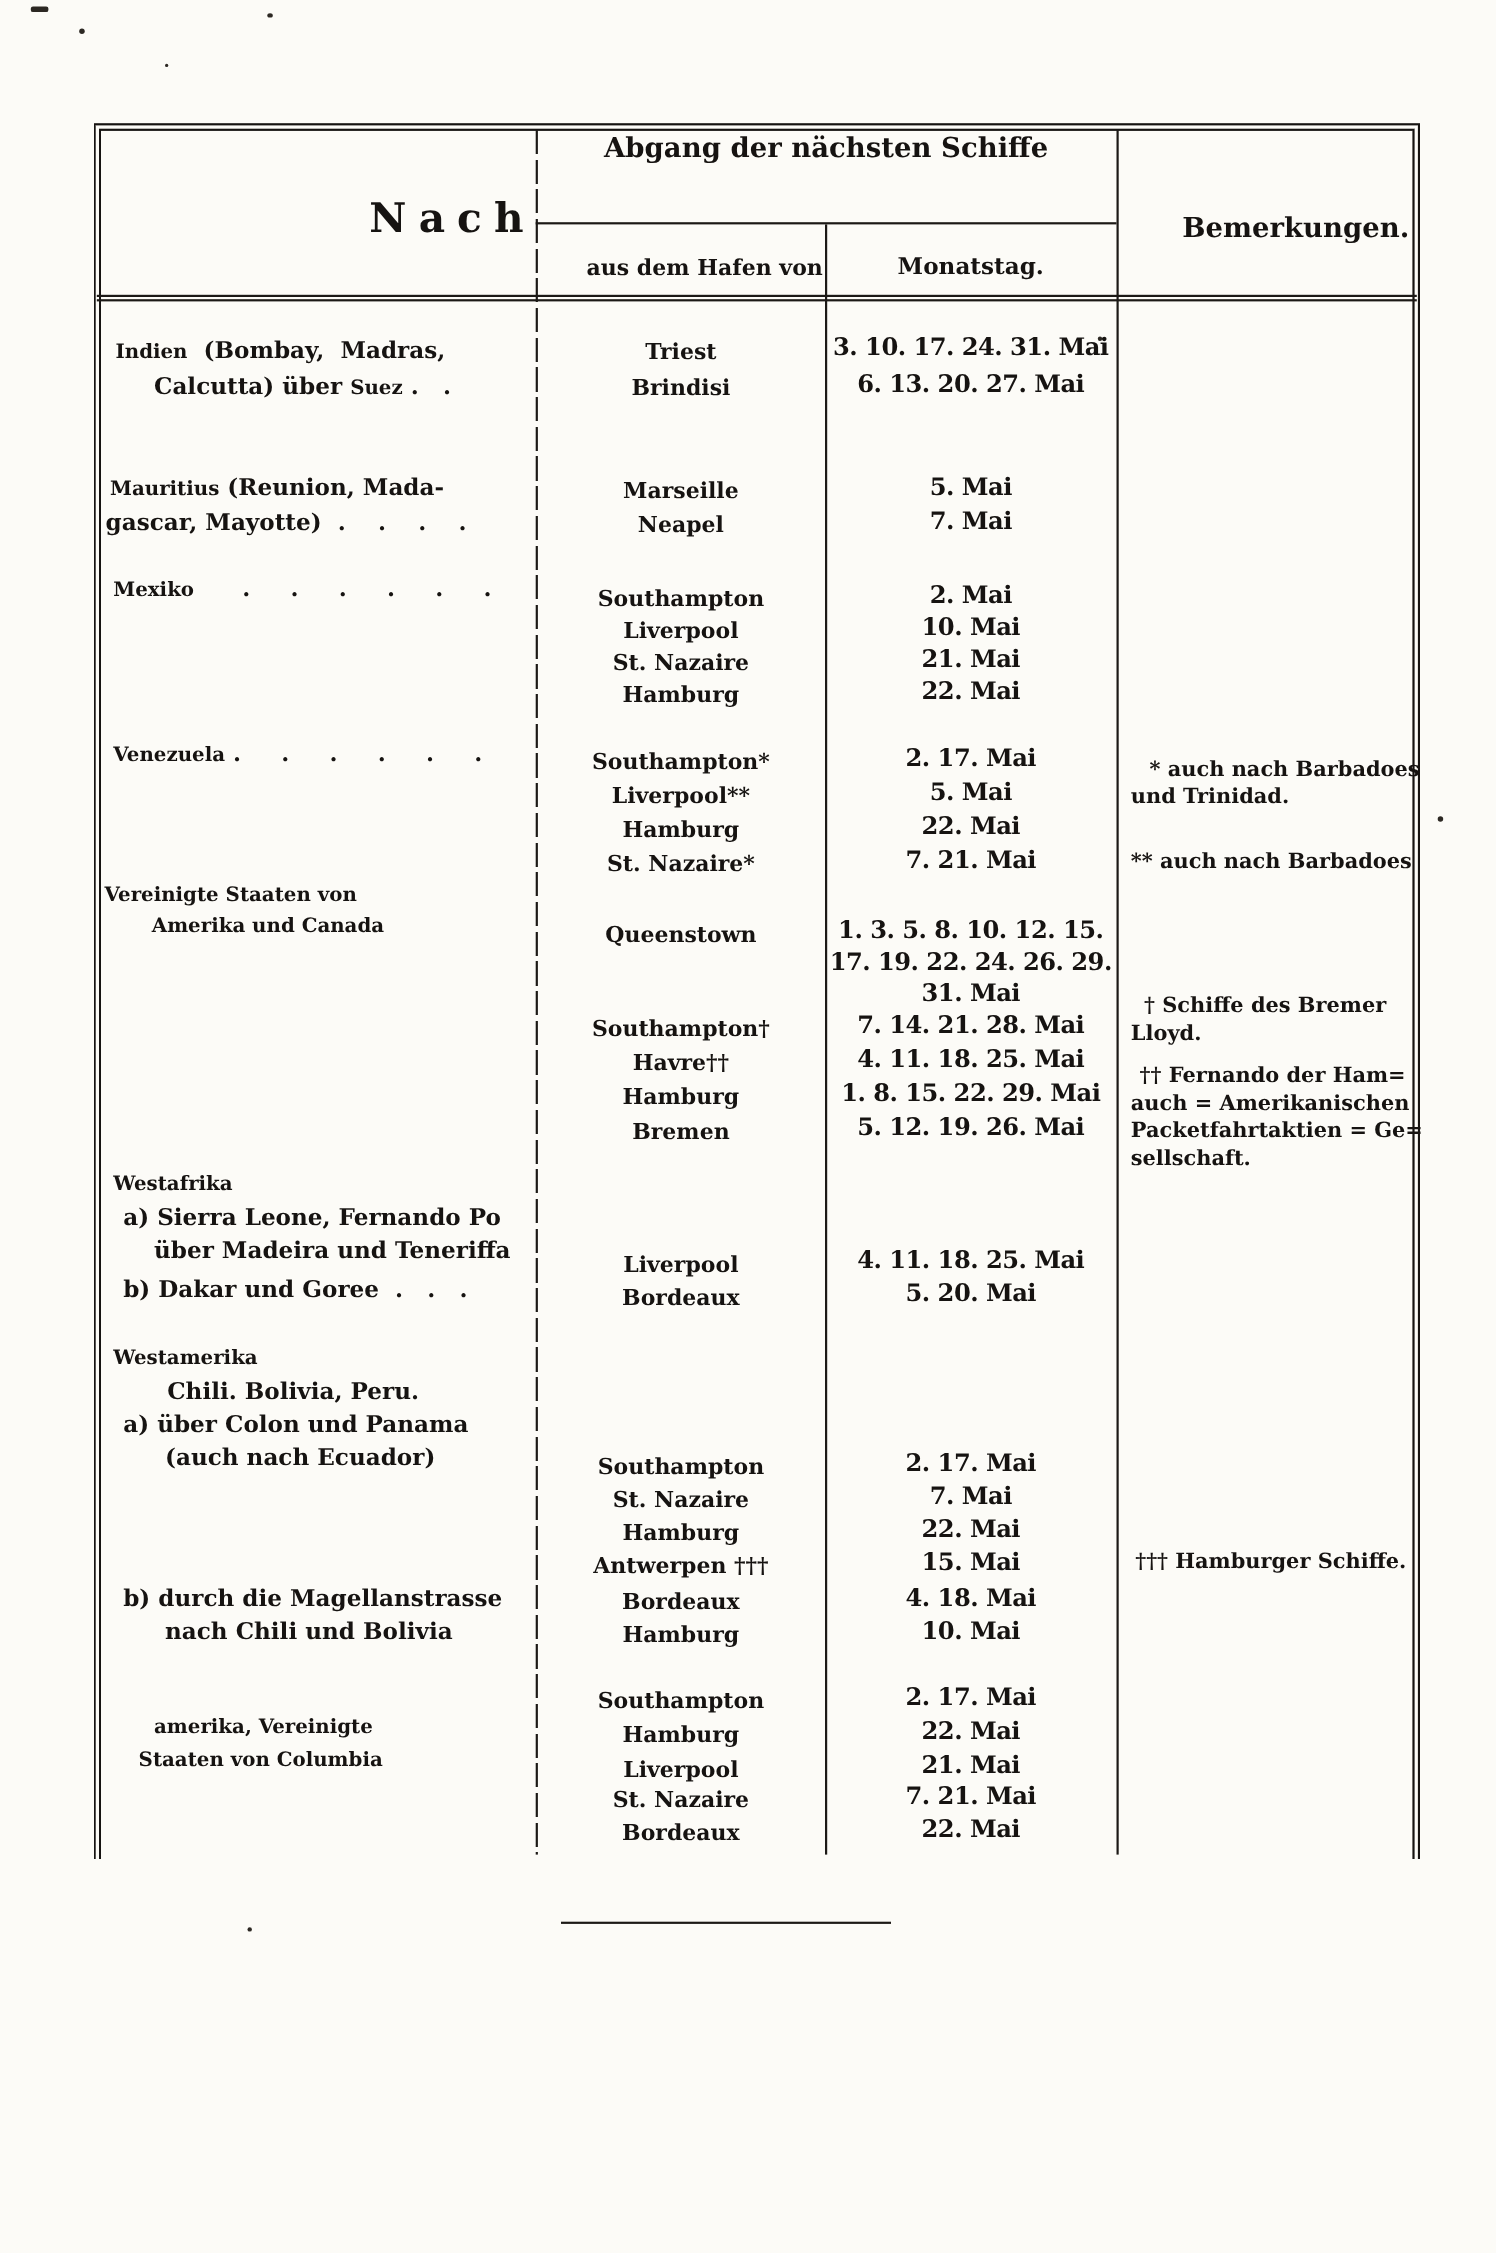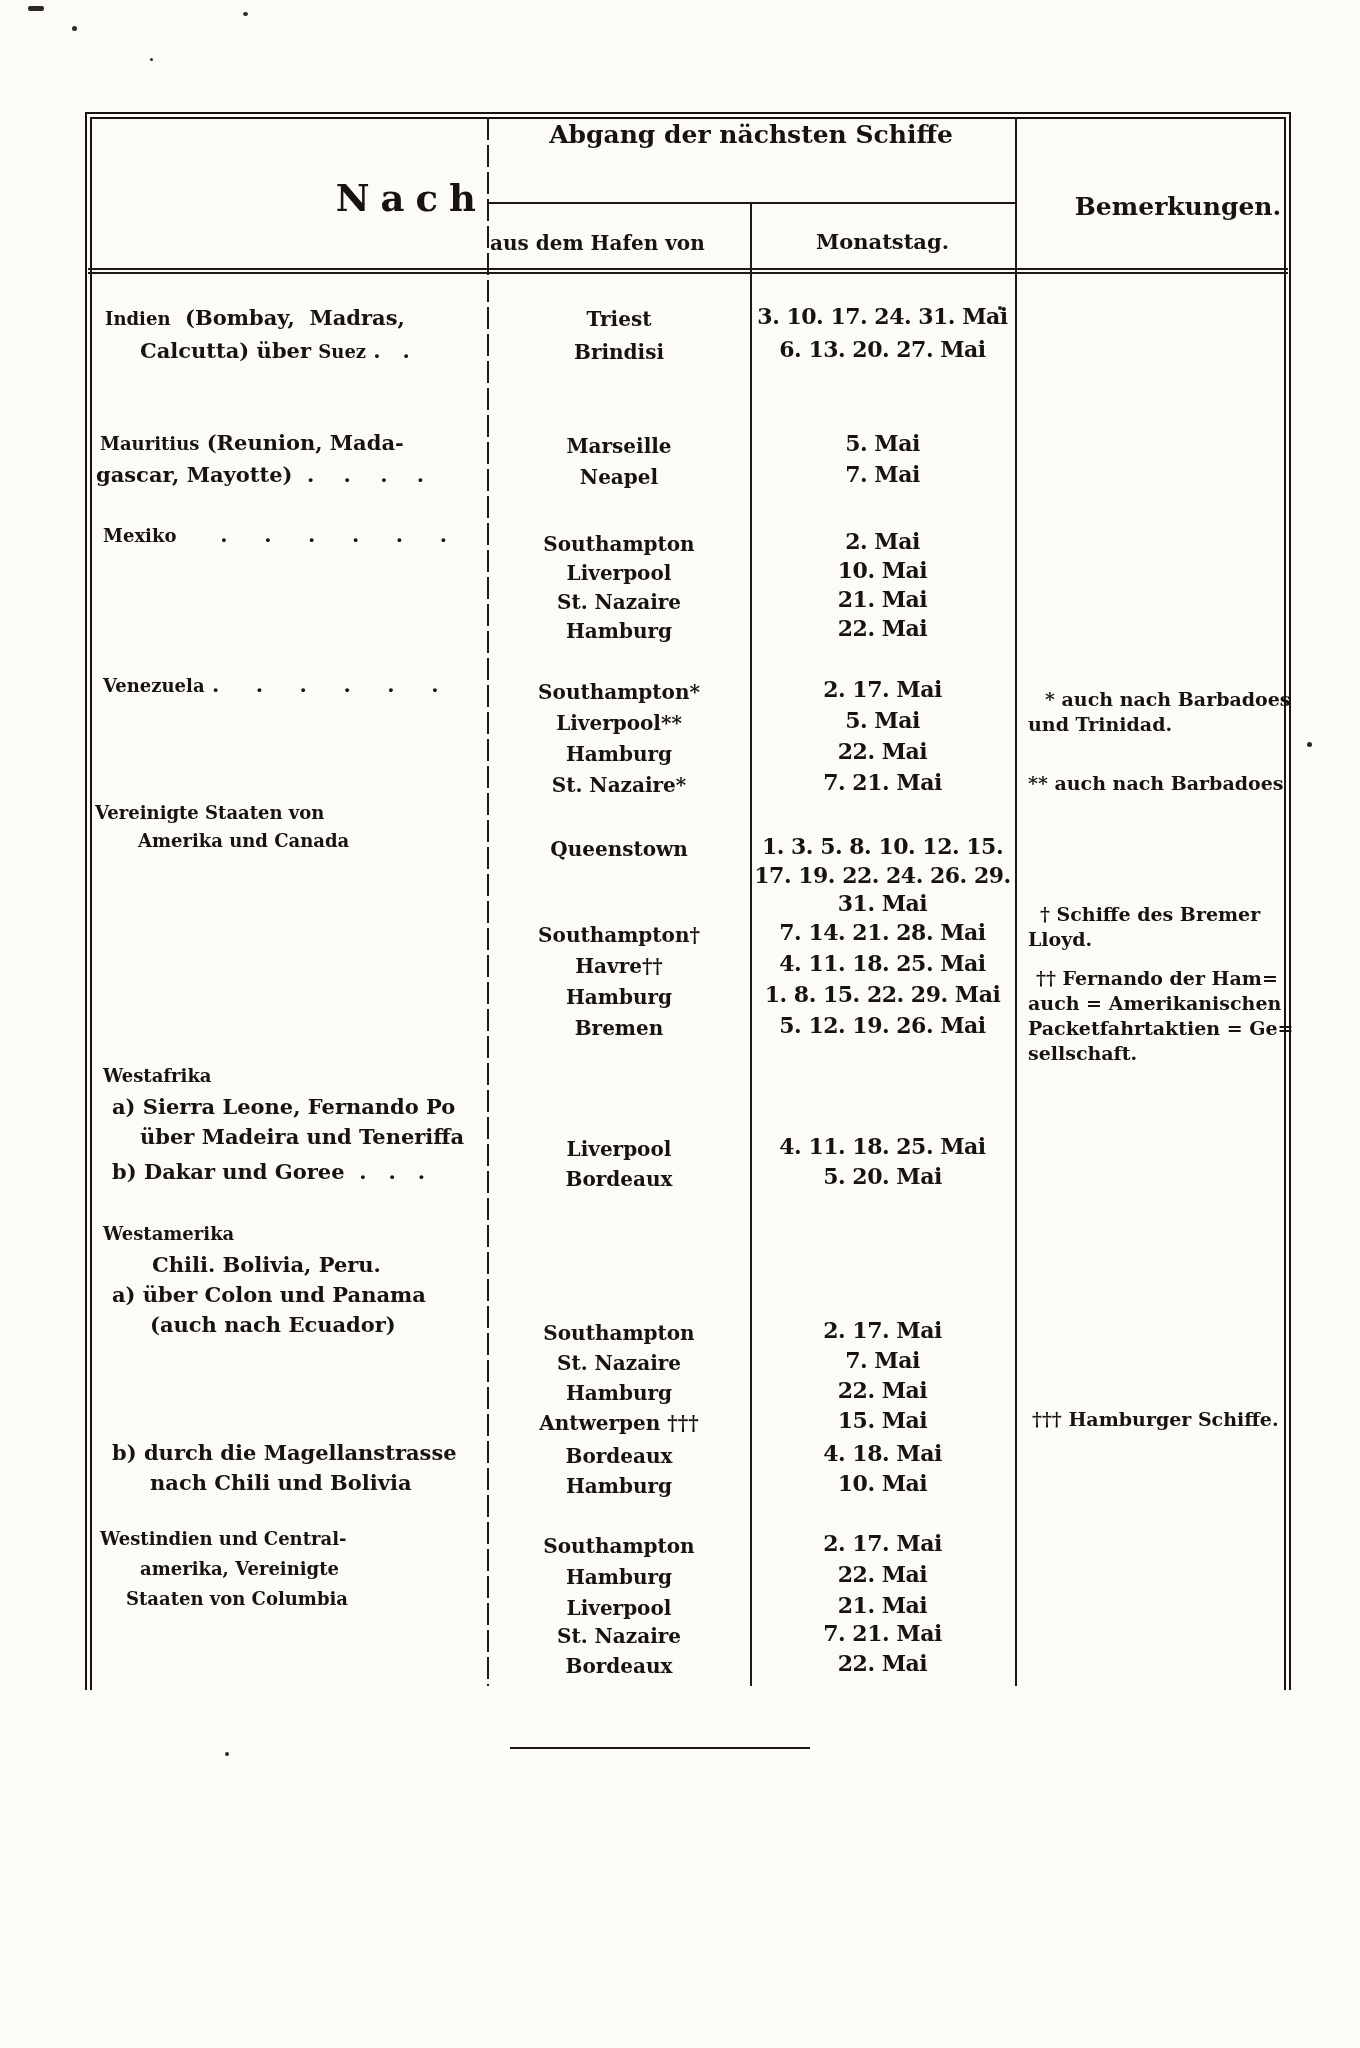--- a/index.html
+++ b/index.html
@@ -13,21 +13,21 @@
       background:repeating-linear-gradient(180deg,#1c1916 0 22px,rgba(0,0,0,0) 22px 27px)}
   .v2{left:750px;top:204px;height:1482px}
   .v3{left:1015px;top:118px;height:1568px}
   .hline{position:absolute;height:2px;background:#1c1916}
   .h-abgang{left:487px;top:202px;width:528px}
   .h-sep{position:absolute;left:88px;top:268px;width:1200px;border-top:6px double #1c1916}
   .h-bottom{left:510px;top:1747px;width:300px}
   .txt{position:absolute}
   .nach{left:85px;top:176px;width:402px;text-align:right;font-size:37px;font-weight:bold;letter-spacing:11px}
   .abgang{left:487px;top:120px;width:528px;text-align:center;font-size:25px;font-weight:bold}
-  .hafen{left:490px;top:231px;width:258px;text-align:left;font-size:20px;font-weight:bold}
+  .hafen{left:490px;top:231px;width:258px;text-align:right;font-size:20px;font-weight:bold}
   .monat{left:752px;top:229px;width:261px;text-align:center;font-size:21px;font-weight:bold}
   .bemerk{left:1015px;top:192px;width:326px;text-align:center;font-size:25px;font-weight:bold}
   .dl{position:absolute;font-size:21px;font-weight:bold;line-height:30px;white-space:pre}
   .dl .big{font-size:18px}
   .port{position:absolute;left:490px;width:258px;text-align:center;font-size:20px;font-weight:bold;white-space:pre}
   .date{position:absolute;left:752px;width:261px;text-align:center;font-size:22px;font-weight:bold;
         white-space:nowrap;letter-spacing:-0.5px}
   .rem{position:absolute;font-size:19px;font-weight:bold;white-space:nowrap}
   .sp{position:absolute;background:#2c2823;border-radius:50%}
 </style>
@@ -130,21 +130,20 @@
   <div class="port" style="top:1381px">Hamburg</div>
   <div class="date" style="top:1377px">22. Mai</div>
   <div class="port" style="top:1411px">Antwerpen †††</div>
   <div class="date" style="top:1407px">15. Mai</div>
   <div class="port" style="top:1444px">Bordeaux</div>
   <div class="date" style="top:1440px">4. 18. Mai</div>
   <div class="port" style="top:1474px">Hamburg</div>
   <div class="date" style="top:1470px">10. Mai</div>
   <div class="rem" style="left:1032px;top:1408px">††† Hamburger Schiffe.</div>
 
-  <div class="dl" style="left:100px;top:1523px"><span></span><span class="big">Westindien und Central-</span><span></span></div>
   <div class="dl" style="left:140px;top:1553px"><span></span><span class="big">amerika, Vereinigte</span><span></span></div>
   <div class="dl" style="left:126px;top:1583px"><span></span><span class="big">Staaten von Columbia</span><span></span></div>
   <div class="port" style="top:1534px">Southampton</div>
   <div class="date" style="top:1530px">2. 17. Mai</div>
   <div class="port" style="top:1565px">Hamburg</div>
   <div class="date" style="top:1561px">22. Mai</div>
   <div class="port" style="top:1596px">Liverpool</div>
   <div class="date" style="top:1592px">21. Mai</div>
   <div class="port" style="top:1624px">St. Nazaire</div>
   <div class="date" style="top:1620px">7. 21. Mai</div>

